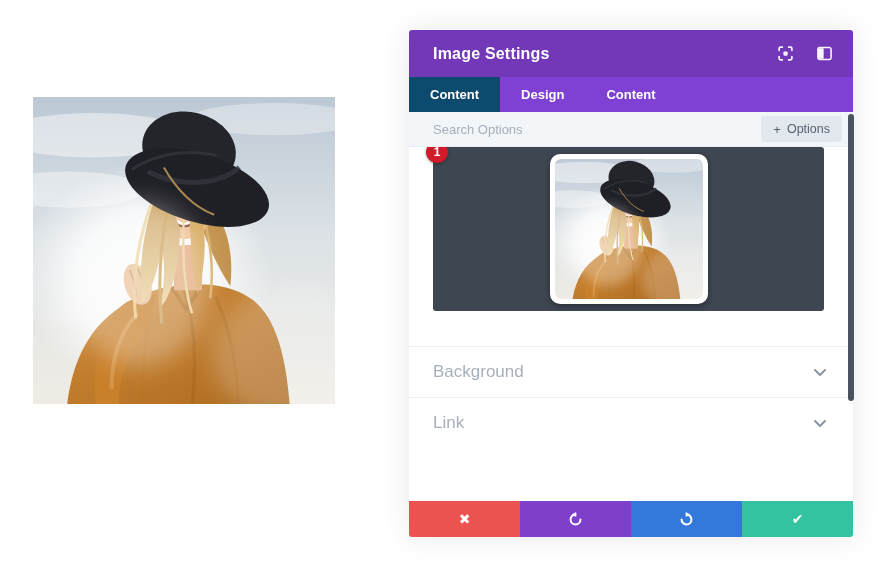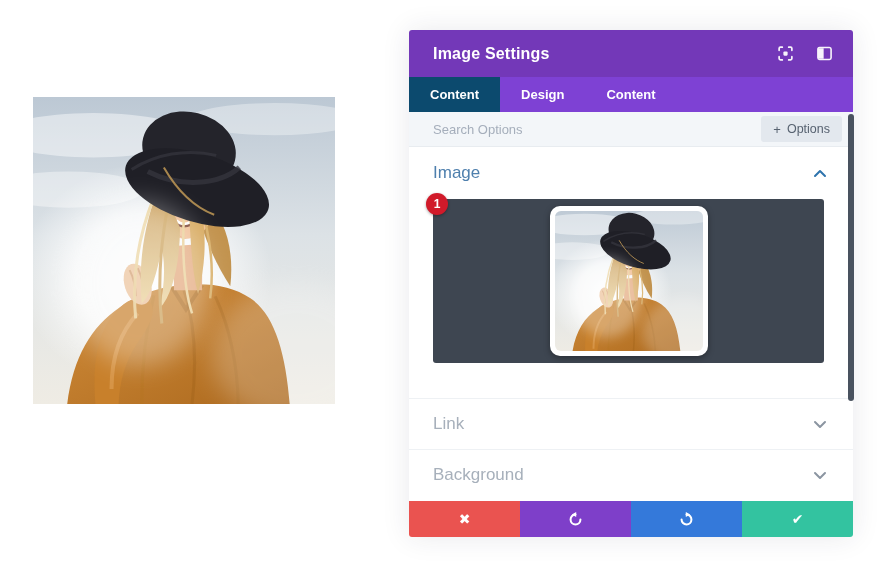--- a/index.html
+++ b/index.html
@@ -172,58 +172,50 @@
   <div class="search-row">
     <input class="search-input" type="text" placeholder="Search Options" style="">
     <button class="filter-btn">
       <span class="filter-plus">+</span>
       <span>Options</span>
     </button>
   </div>
 
   <div class="content">
 
-    <div class="sec-head">
-      <span class="sec-title-open">Image</span>
-      <span class="chev">
-        <svg viewBox="0 0 14 9">
-            <polyline points="2,7 7,2 12,7" fill="none" stroke="#2e74ad" stroke-width="2" stroke-linecap="round" stroke-linejoin="round"></polyline>
-          </svg>
-      </span>
-    </div>
 
     <div class="preview">
       <div class="badge">1</div>
       <div class="thumb">
         <div class="thumb-inner">
           <svg viewBox="0 0 300 305" preserveAspectRatio="xMidYMid slice">
               <use href="#portrait"></use>
             </svg>
         </div>
       </div>
     </div>
 
     <div class="row">
+      <span class="sec-title-closed">Background</span>
+      <span class="chev">
+        <svg viewBox="0 0 14 9">
+            <polyline points="2,2 7,7 12,2" fill="none" stroke="#8b95a1" stroke-width="2" stroke-linecap="round" stroke-linejoin="round"></polyline>
+          </svg>
+      </span>
+    </div>
+
+    <div class="row">
       <span class="sec-title-closed">Link</span>
       <span class="chev">
         <svg viewBox="0 0 14 9">
             <polyline points="2,2 7,7 12,2" fill="none" stroke="#8b95a1" stroke-width="2" stroke-linecap="round" stroke-linejoin="round"></polyline>
           </svg>
       </span>
     </div>
 
-    <div class="row">
-      <span class="sec-title-closed">Background</span>
-      <span class="chev">
-        <svg viewBox="0 0 14 9">
-            <polyline points="2,2 7,7 12,2" fill="none" stroke="#8b95a1" stroke-width="2" stroke-linecap="round" stroke-linejoin="round"></polyline>
-          </svg>
-      </span>
-    </div>
-
   </div>
 
   <div class="footer">
     <button class="fbtn fbtn-discard">
       <span class="glyph">✖</span>
     </button>
     <button class="fbtn fbtn-undo">
       <svg width="17" height="17" viewBox="0 0 20 20">
         <path d="M10 4.2 a 5.8 5.8 0 1 0 5.8 5.8" fill="none" stroke="#ffffff" stroke-width="2.4" stroke-linecap="round"></path>
         <path d="M10.8 1.2 L10.8 7.2 L5.6 4.2 Z" fill="#ffffff"></path>

